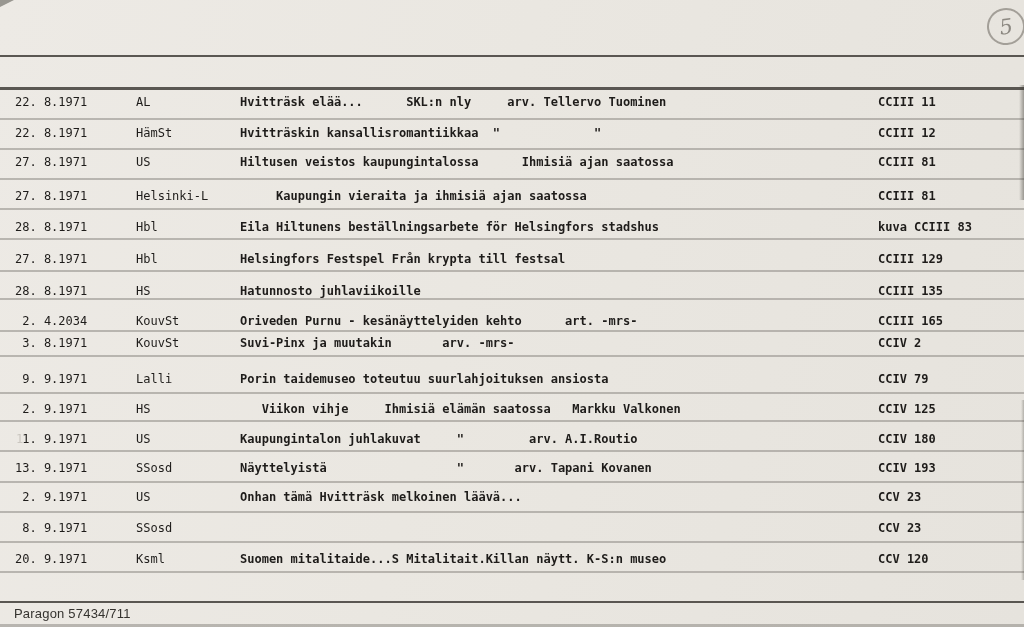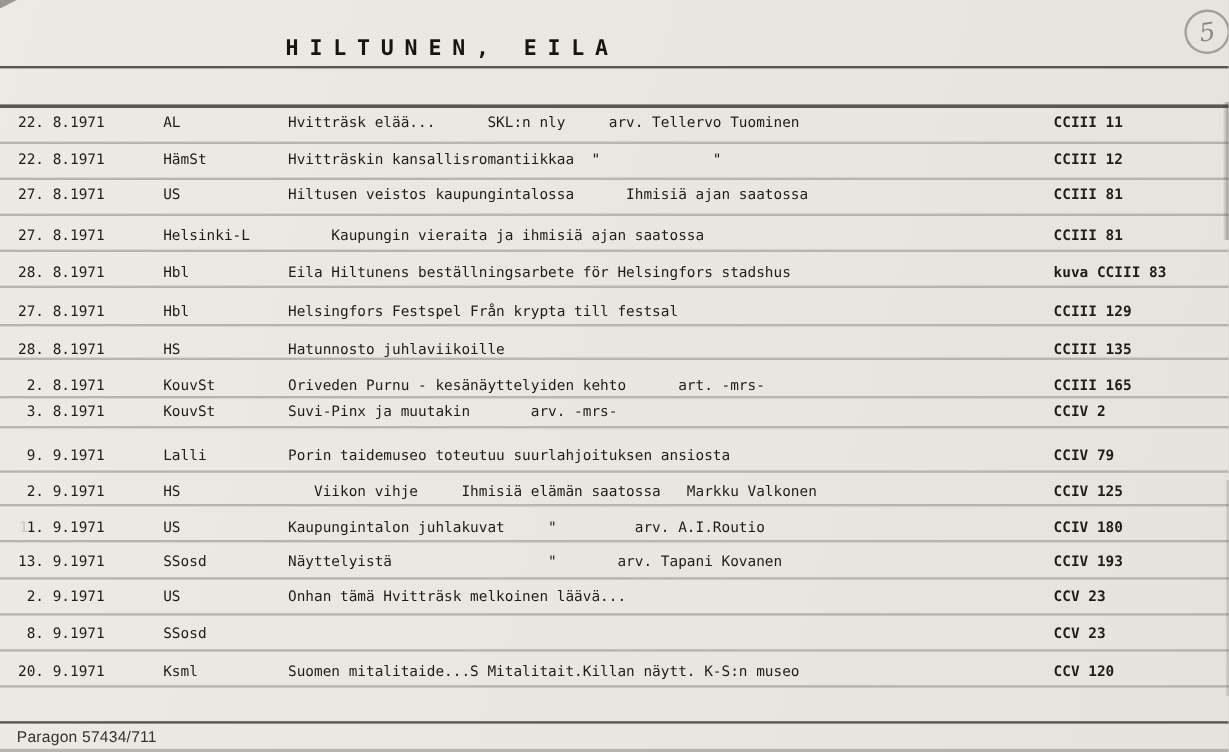--- a/index.html
+++ b/index.html
@@ -23,21 +23,21 @@
     display:flex;align-items:center;justify-content:center;
     color:#8d8982;font-family:"DejaVu Serif",serif;font-style:italic;font-size:21px;
     background:transparent;
   }
   .rule{position:absolute;left:0;width:100%;height:2px;background:#8e8b85;opacity:.55;}
   .rule.dark{background:#45423e;opacity:.88;}
   .row{position:absolute;left:0;width:100%;height:20px;font-size:12px;line-height:20px;}
   .c{position:absolute;top:0;white-space:pre;}
   .c.date{left:15px;}
   .c.src{left:136px;}
-  .c.body{left:240px;}
+  .c.body{left:240px;font-weight:bold;}
   .c.ref{left:878px;font-weight:bold;}
   .c.ghost{left:16px;color:#cbc7c0;}
   .footer-imprint{
     position:absolute;left:14px;top:606px;
     font-family:"Liberation Sans",sans-serif;font-size:13px;color:#35332f;
     letter-spacing:.2px;
   }
   .edge-right{
     position:absolute;right:0;top:85px;width:5px;height:115px;
     background:linear-gradient(90deg,rgba(0,0,0,0),rgba(60,58,52,.45));
@@ -56,21 +56,20 @@
     clip-path:polygon(0 0,100% 0,0 100%);
   }
 </style>
 </head>
 <body>
 
 <div class="card">
 
   <div class="corner-mark"></div>
 
-  <div class="header-title">HILTUNEN, EILA</div>
 
   <div class="corner-circle">
     <span>5</span>
   </div>
 
   <div id="lines">
       <div class="rule dark" style="top: 55px;"></div>
       <div class="rule dark" style="top: 87px; height: 3px;"></div>
       <div class="rule" style="top: 118px;"></div>
       <div class="rule" style="top: 148px;"></div>
@@ -128,21 +127,21 @@
     <span class="c body">Helsingfors Festspel Från krypta till festsal</span>
     <span class="c ref">CCIII 129</span>
   </div>
       <div class="row" style="top: 281px;">
     <span class="c date">28. 8.1971</span>
     <span class="c src">HS</span>
     <span class="c body">Hatunnosto juhlaviikoille</span>
     <span class="c ref">CCIII 135</span>
   </div>
       <div class="row" style="top: 311px;">
-    <span class="c date"> 2. 8.1971</span>
+    <span class="c date"> 2. 4.2034</span>
     <span class="c src">KouvSt</span>
     <span class="c body">Oriveden Purnu - kesänäyttelyiden kehto      art. -mrs-</span>
     <span class="c ref">CCIII 165</span>
   </div>
       <div class="row" style="top: 333px;">
     <span class="c date"> 3. 8.1971</span>
     <span class="c src">KouvSt</span>
     <span class="c body">Suvi-Pinx ja muutakin       arv. -mrs-</span>
     <span class="c ref">CCIV 2</span>
   </div>

